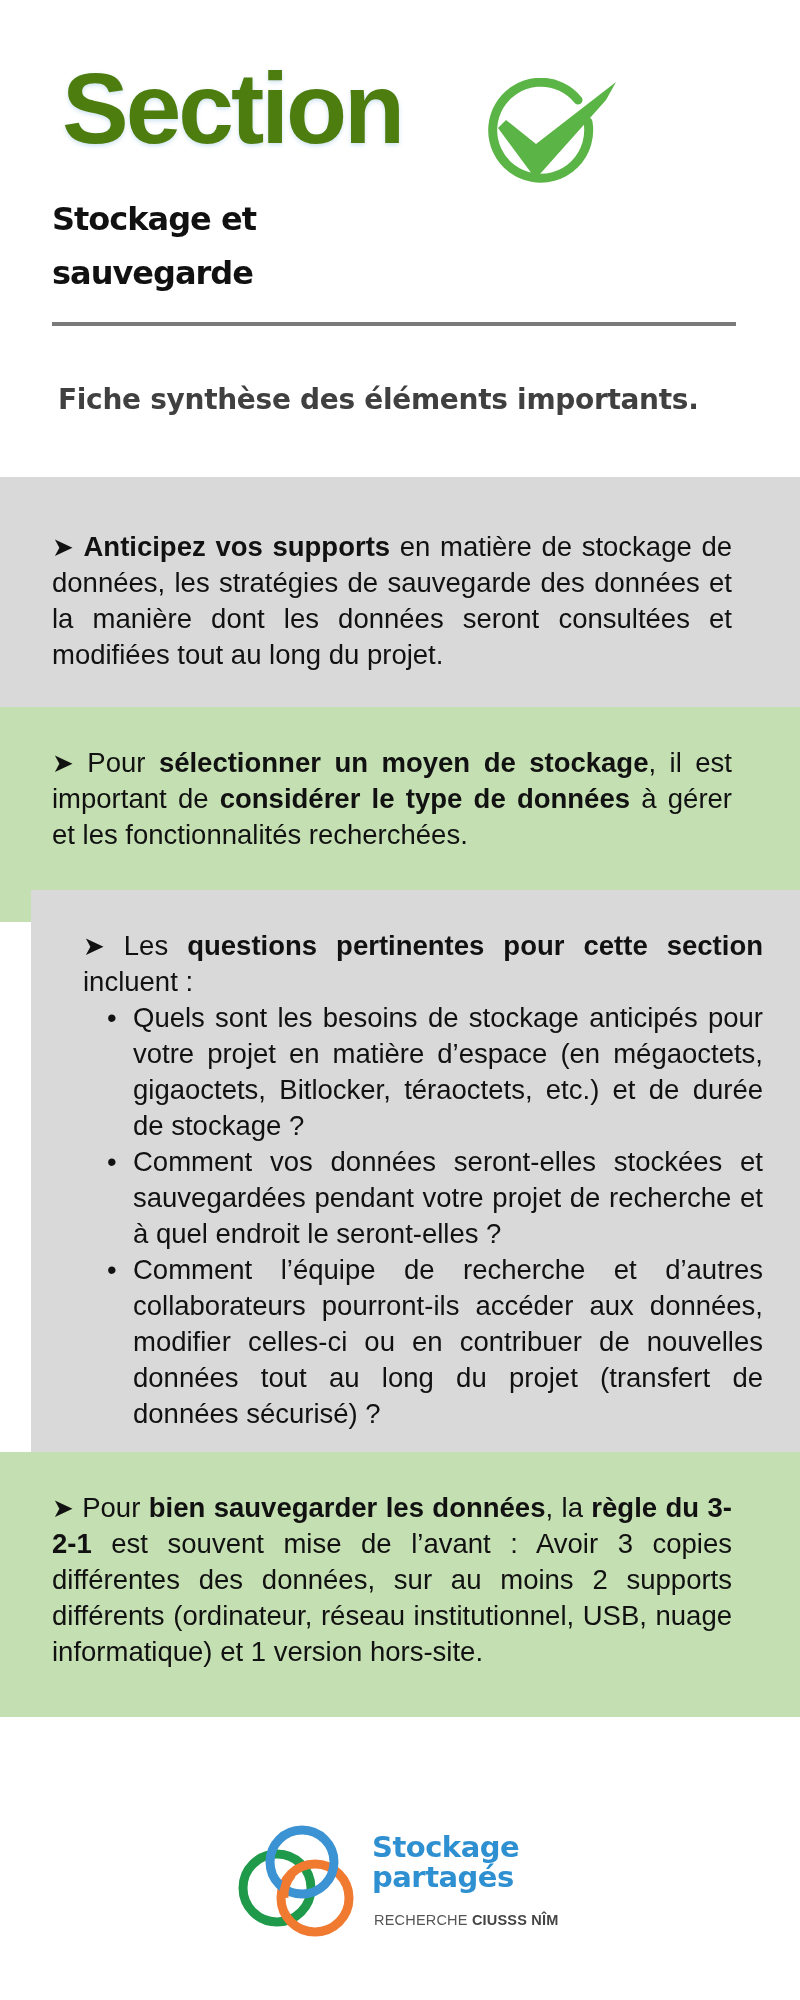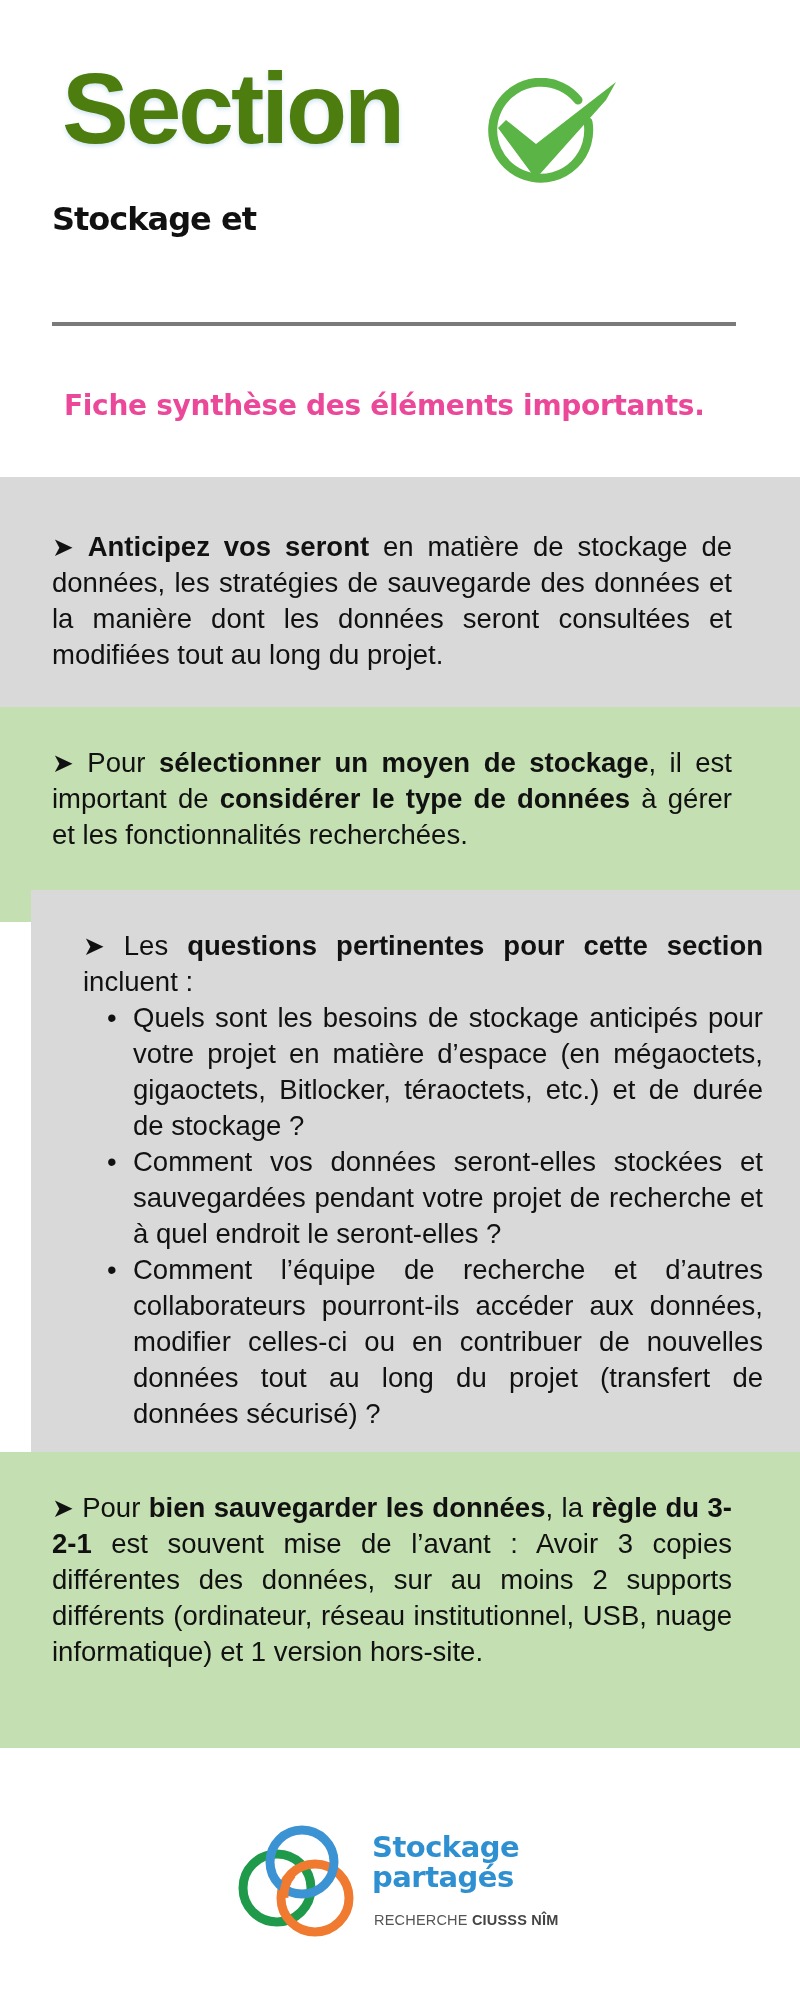--- a/index.html
+++ b/index.html
@@ -15,23 +15,23 @@
     color: #4d7c0f; text-shadow: 0 2px 4px rgba(61,143,203,0.25);
   }
   .check-icon { left: 484px; top: 78px; width: 140px; height: 112px; }
   .subtitle {
     left: 52px; top: 192px; margin: 0; width: 400px;
     font-family: "DejaVu Sans", sans-serif; font-weight: 700;
     font-size: 32px; line-height: 54px; letter-spacing: -1px; color: #111;
   }
   .rule { left: 52px; top: 322px; width: 684px; height: 4px; background: #7a7a7a; }
   .tagline {
-    left: 52px; top: 374px; margin: 12px;
+    left: 52px; top: 374px; margin: 6px;
     font-family: "DejaVu Sans", sans-serif; font-weight: 700;
-    font-size: 28px; line-height: 40px; letter-spacing: -0.3px; color: #ec4899;
+    font-size: 28px; line-height: 40px; letter-spacing: -0.3px; color: #404040;
   }
   .band { left: 0; width: 800px; }
   .band.gray { background: #d9d9d9; }
   .band.green { background: #c4dfb2; }
   .block-text {
     position: absolute; left: 52px; width: 680px;
     font-family: "Liberation Sans", sans-serif; font-size: 27.5px; line-height: 36px;
     text-align: justify; color: #111;
   }
   .block-text b { font-weight: 700; }
@@ -58,30 +58,31 @@
 
 <h1 class="abs section-title">Section</h1>
 
 <svg class="abs check-icon" viewBox="0 0 140 112">
   <path d="M 94 22 A 48 48 0 1 0 104 44" fill="none" stroke="#5bb446" stroke-width="9" stroke-linecap="round"></path>
   <path d="M 14 50 L 22 42 L 52 66 L 132 4 L 122 22 L 56 96 L 48 96 Z" fill="#5bb446"></path>
 </svg>
 
 <h2 class="abs subtitle">
   <span>Stockage et</span><br>
+  <span>sauvegarde</span>
 </h2>
 
 <div class="abs rule"></div>
 
 <p class="abs tagline">Fiche synthèse des éléments importants.</p>
 
 <div class="abs band gray" style="top:477px; height:230px;">
   <div class="block-text" style="top:52px;">
     <span class="arrow">➤</span>
-    <b>Anticipez vos seront</b><span> en matière de stockage de données, les stratégies de sauvegarde des données et la manière dont les données seront consultées et modifiées tout au long du projet.</span>
+    <b>Anticipez vos supports</b><span> en matière de stockage de données, les stratégies de sauvegarde des données et la manière dont les données seront consultées et modifiées tout au long du projet.</span>
   </div>
 </div>
 
 <div class="abs band green" style="top:707px; height:215px;">
   <div class="block-text" style="top:38px;">
     <span class="arrow">➤</span><span> Pour </span><b>sélectionner un moyen de stockage</b><span>, il est important de </span><b>considérer le type de données</b><span> à gérer et les fonctionnalités recherchées.</span>
   </div>
 </div>
 
 <div class="abs band gray" style="top:890px; height:562px;margin-left:31px;">
@@ -90,21 +91,21 @@
       <span class="arrow">➤</span><span>  Les </span><b>questions pertinentes pour cette section</b><span> incluent :</span>
     </div>
     <ul class="questions">
       <li><span class="bullet">•</span><span>Quels sont les besoins de stockage anticipés pour votre projet en matière d’espace (en mégaoctets, gigaoctets, Bitlocker, téraoctets, etc.) et de durée de stockage ?</span></li>
       <li><span class="bullet">•</span><span>Comment vos données seront-elles stockées et sauvegardées pendant votre projet de recherche et à quel endroit le seront-elles ?</span></li>
       <li><span class="bullet">•</span><span>Comment l’équipe de recherche et d’autres collaborateurs pourront-ils accéder aux données, modifier celles-ci ou en contribuer de nouvelles données tout au long du projet (transfert de données sécurisé) ?</span></li>
     </ul>
   </div>
 </div>
 
-<div class="abs band green" style="top:1452px; height:296px;">
+<div class="abs band green" style="top:1452px; height:265px;">
   <div class="block-text" style="top:38px;">
     <span class="arrow">➤</span><span> Pour </span><b>bien sauvegarder les données</b><span>, la </span><b>règle du 3-2-1</b><span> est souvent mise de l’avant : Avoir 3 copies différentes des données, sur au moins 2 supports différents (ordinateur, réseau institutionnel, USB, nuage informatique) et 1 version hors-site.</span>
   </div>
 </div>
 
 <svg class="abs logo-rings" viewBox="0 0 130 130">
   <circle cx="45" cy="66" r="34" fill="none" stroke="#1f9a4b" stroke-width="9"></circle>
   <circle cx="83" cy="76" r="34" fill="none" stroke="#ef7a30" stroke-width="9"></circle>
   <circle cx="70" cy="40" r="32" fill="none" stroke="#3b93d3" stroke-width="9"></circle>
   <path d="M 52 76 A 34 34 0 0 1 60 52" fill="none" stroke="#ef7a30" stroke-width="9"></path>

